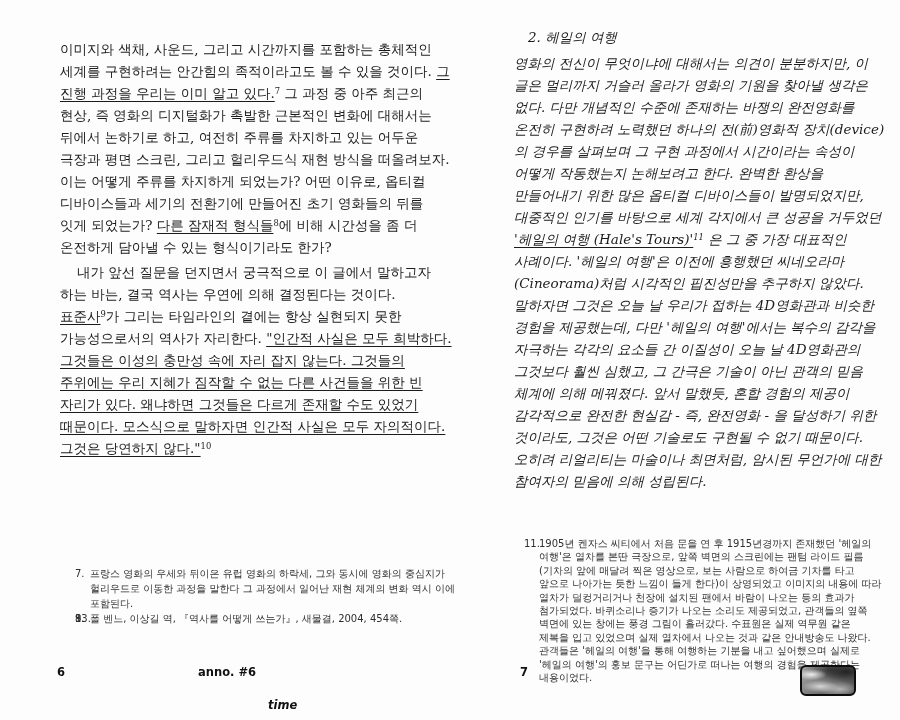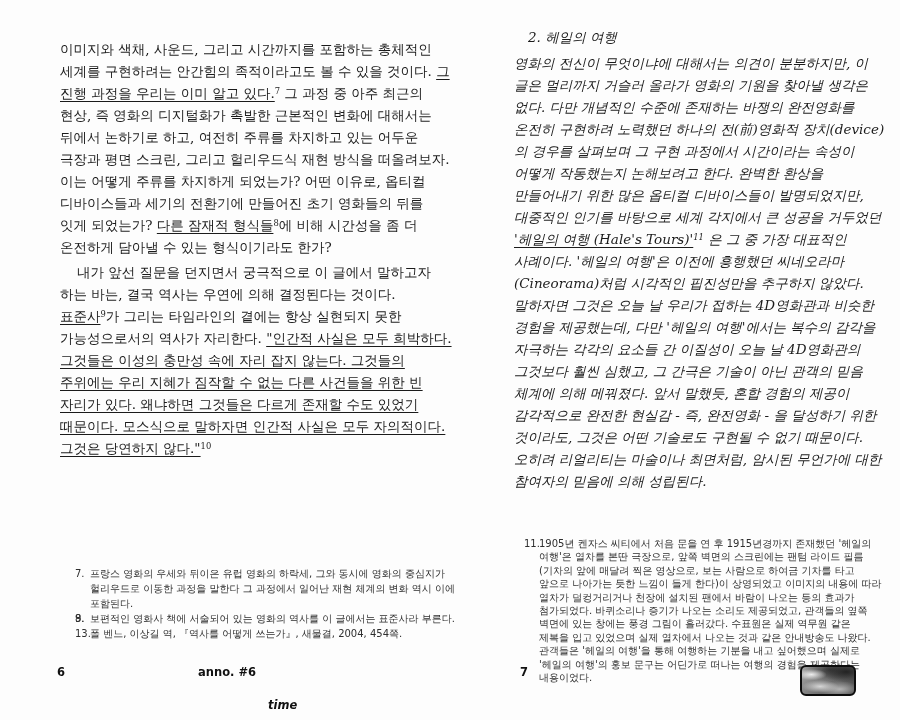--- a/index.html
+++ b/index.html
@@ -64,21 +64,20 @@
   <div class="footnotes footnotes-left">
     <div class="fn">
       <span class="fn-num">7.</span>
       <span class="fn-body">프랑스 영화의 우세와 뒤이은 유럽 영화의 하락세, 그와 동시에 영화의 중심지가 헐리우드로 이동한 과정을 말한다 그 과정에서 일어난 재현 체계의 변화 역시 이에 포함된다.</span>
     </div>
     <div class="fn">
       <span class="fn-num">8.</span>
     </div>
     <div class="fn">
       <span class="fn-num">9.</span>
-      <span class="fn-body">보편적인 영화사 책에 서술되어 있는 영화의 역사를 이 글에서는 표준사라 부른다.</span>
     </div>
     <div class="fn">
       <span class="fn-num">13.</span>
       <span class="fn-body">폴 벤느, 이상길 역, 『역사를 어떻게 쓰는가』, 새물결, 2004, 454쪽.</span>
     </div>
   </div>
 
   <div class="footer-item pageno-left">6</div>
   <div class="footer-item footer-anno">anno. #6</div>
   <div class="footer-item footer-time">time</div>

